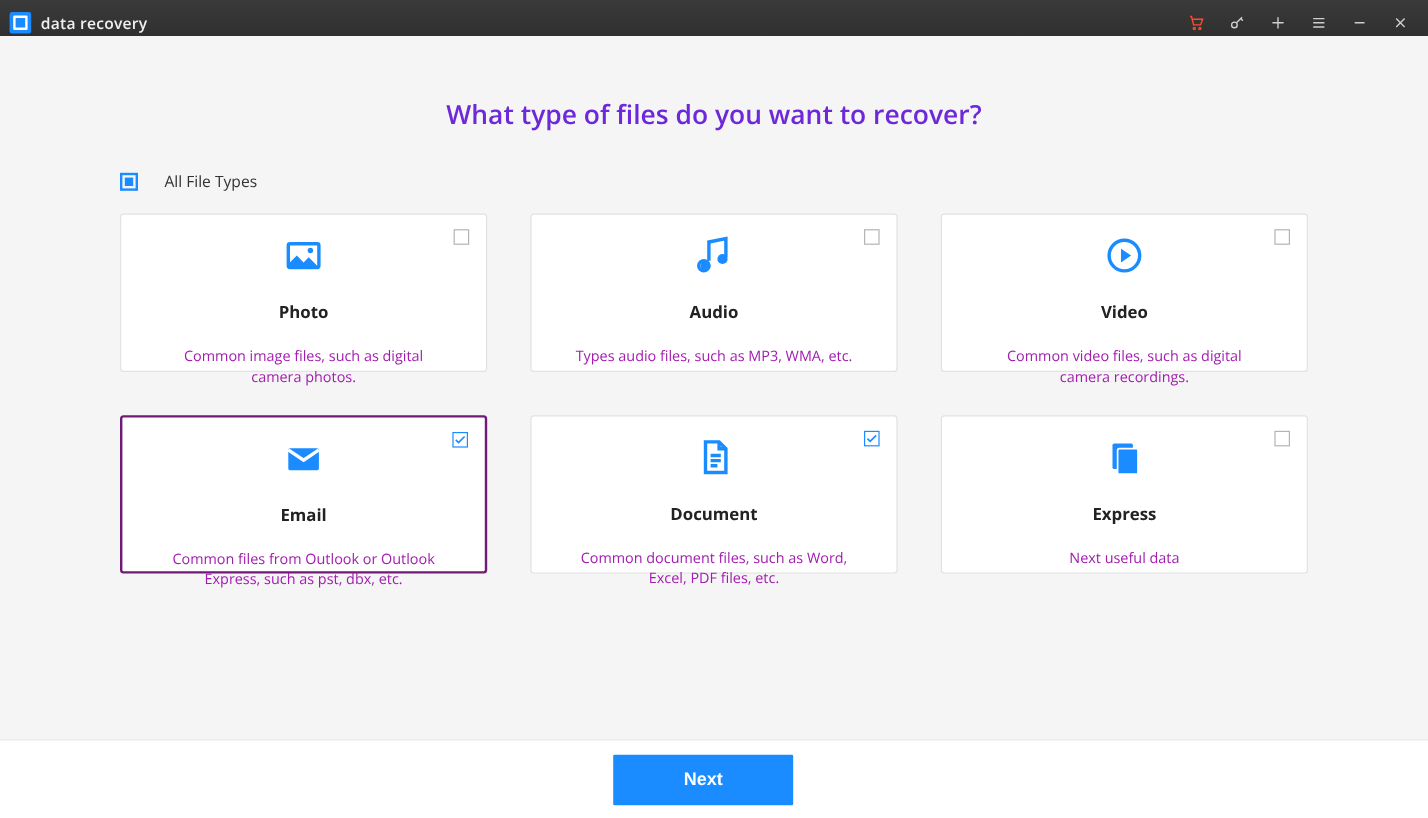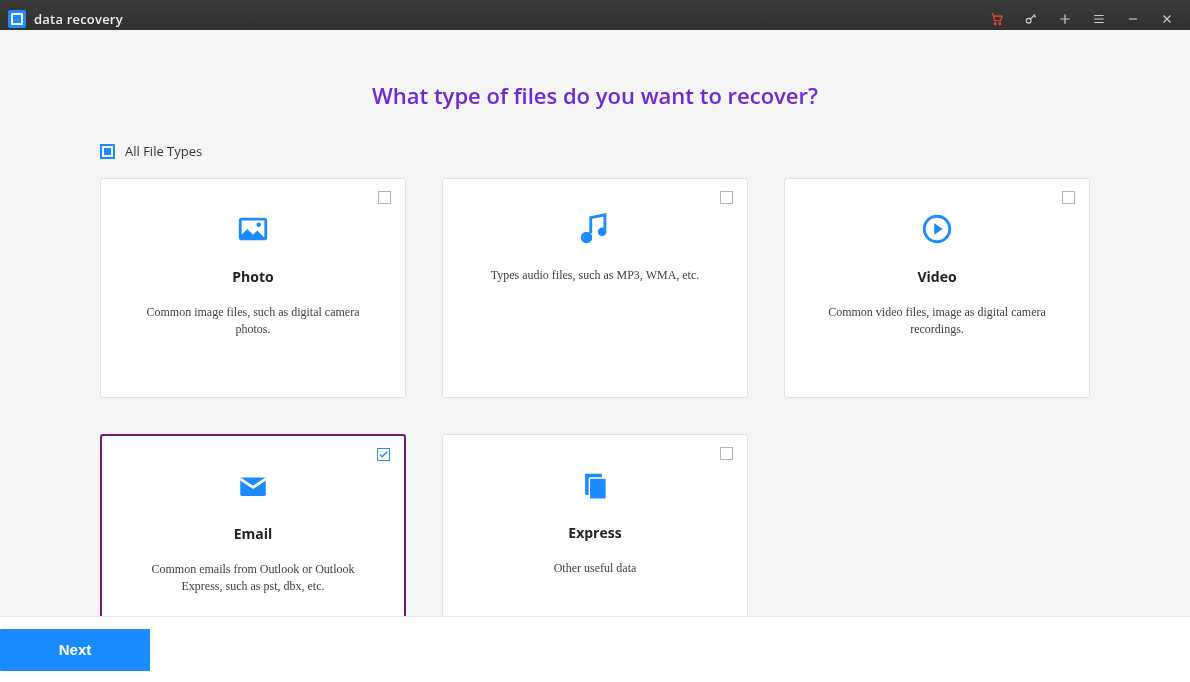--- a/index.html
+++ b/index.html
@@ -50,21 +50,21 @@
     margin-top: 50px;
     font-size: 22px;
     color: #6d28d9;
     font-weight: 600;
   }
 
   .all-types {
     margin: 32px 0 12px 100px;
     display: flex;
     align-items: center;
-    gap: 10px;
+    gap: 22px;
   }
   .all-types .square {
     width: 15px; height: 15px;
     border: 2px solid #1a8cff;
     display: flex; align-items: center; justify-content: center;
     cursor: pointer;
   }
   .all-types .square .inner {
     width: 7px; height: 7px; background: #1a8cff;
   }
@@ -74,23 +74,23 @@
     margin: 18px 100px 0 100px;
     display: grid;
     grid-template-columns: repeat(3, 1fr);
     gap: 36px 36px;
   }
 
   .card {
     background: #fff;
     border: 1px solid #e2e2e2;
     border-radius: 3px;
-    height: 220px;
+    height: 132px;
     position: relative;
-    padding: 30px 24px 20px 24px;
+    padding: 14px 24px 20px 24px;
     text-align: center;
     cursor: pointer;
   }
   .card.selected { border: 2px solid #701a75; }
 
   .card .cb {
     position: absolute;
     right: 14px; top: 12px;
     width: 13px; height: 13px;
     border: 1px solid #b4b4b4;
@@ -98,32 +98,32 @@
     cursor: pointer;
   }
   .card.selected .cb { border-color: #1a8cff; }
   .card .cb svg { width: 11px; height: 11px; display: none; }
   .card.checked .cb { border-color: #1a8cff; }
   .card.checked .cb svg { display: block; }
 
   .card .icon { height: 40px; display:flex; align-items:center; justify-content:center; }
   .card .icon svg { width: 34px; height: 34px; fill: #1a8cff; }
   .card .title { margin-top: 18px; font-size: 14px; font-weight: 700; color: #222; }
-  .card .desc  { margin-top: 18px; font-size: 12px; color: #404040; line-height: 1.45; padding: 0 8px; font-family: Liberation Serif, serif; }
+  .card .desc  { margin-top: 18px; font-size: 12px; color: #a21caf; line-height: 1.45; padding: 0 8px; }
 
   
   .footer {
     position: absolute;
     left: 0; right: 0; bottom: 0;
     height: 66px;
     border-top: 1px solid #e6e6e6;
     background: #fff;
     display: flex;
     align-items: center;
-    justify-content: flex-start;
+    justify-content: center;
     padding-right: 18px;
   }
   .next-btn {
     width: 150px; height: 42px;
     background: #1a8cff;
     color: #fff;
     border: none;
     font-size: 15px;
     font-weight: 600;
     cursor: pointer;
@@ -205,66 +205,83 @@
       <div class="cb">
         
       </div>
       <div class="icon">
         <svg viewBox="0 0 24 24">
             <path d="M9 18a3 3 0 1 1-3-3 3 3 0 0 1 3 3zM9 15V4l10-2v11" fill="none" stroke="#1a8cff" stroke-width="2"></path>
             <circle cx="17" cy="14" r="3" fill="#1a8cff"></circle>
             <circle cx="7" cy="18" r="3" fill="#1a8cff"></circle>
           </svg>
       </div>
+      <div class="title">Audio</div>
       <div class="desc">Types audio files, such as MP3, WMA, etc.</div>
     </div>
 
     <div class="card">
       <div class="cb">
         
       </div>
       <div class="icon">
         <svg viewBox="0 0 24 24">
             <circle cx="12" cy="12" r="9" fill="none" stroke="#1a8cff" stroke-width="2"></circle>
             <path d="M10 8l6 4-6 4z" fill="#1a8cff"></path>
           </svg>
       </div>
       <div class="title">Video</div>
-      <div class="desc">Common video files, image as digital camera recordings.</div>
+      <div class="desc">Common video files, such as digital camera recordings.</div>
     </div>
 
     <div class="card checked selected">
       <div class="cb">
         <svg viewBox="0 0 24 24" fill="none" stroke="#1a8cff" stroke-width="3">
             <path d="M4 12l5 5L20 6"></path>
           </svg>
       </div>
       <div class="icon">
         <svg viewBox="0 0 24 24">
             <rect x="3" y="6" width="18" height="13" rx="1" fill="#1a8cff"></rect>
             <path d="M3 7l9 6 9-6" fill="none" stroke="#fff" stroke-width="2"></path>
           </svg>
       </div>
       <div class="title">Email</div>
-      <div class="desc">Common emails from Outlook or Outlook Express, such as pst, dbx, etc.</div>
-    </div>
-
+      <div class="desc">Common files from Outlook or Outlook Express, such as pst, dbx, etc.</div>
+    </div>
+
+    <div class="card checked">
+      <div class="cb">
+        <svg viewBox="0 0 24 24" fill="none" stroke="#1a8cff" stroke-width="3">
+            <path d="M4 12l5 5L20 6"></path>
+          </svg>
+      </div>
+      <div class="icon">
+        <svg viewBox="0 0 24 24">
+            <path d="M7 3h8l4 4v14H7z" fill="none" stroke="#1a8cff" stroke-width="2"></path>
+            <path d="M15 3v4h4" fill="none" stroke="#1a8cff" stroke-width="2"></path>
+            <path d="M10 11h6M10 14h6M10 17h4" stroke="#1a8cff" stroke-width="2"></path>
+          </svg>
+      </div>
+      <div class="title">Document</div>
+      <div class="desc">Common document files, such as Word, Excel, PDF files, etc.</div>
+    </div>
 
     <div class="card">
       <div class="cb">
         
       </div>
       <div class="icon">
         <svg viewBox="0 0 24 24">
             <rect x="5" y="4" width="12" height="15" rx="1" fill="#1a8cff"></rect>
             <rect x="8" y="7" width="12" height="15" rx="1" fill="#1a8cff" stroke="#fff" stroke-width="1"></rect>
           </svg>
       </div>
       <div class="title">Express</div>
-      <div class="desc">Other useful data</div>
+      <div class="desc">Next useful data</div>
     </div>
 
   </div>
 
   <div class="footer">
     <button class="next-btn">Next</button>
   </div>
 
 </div>
 

